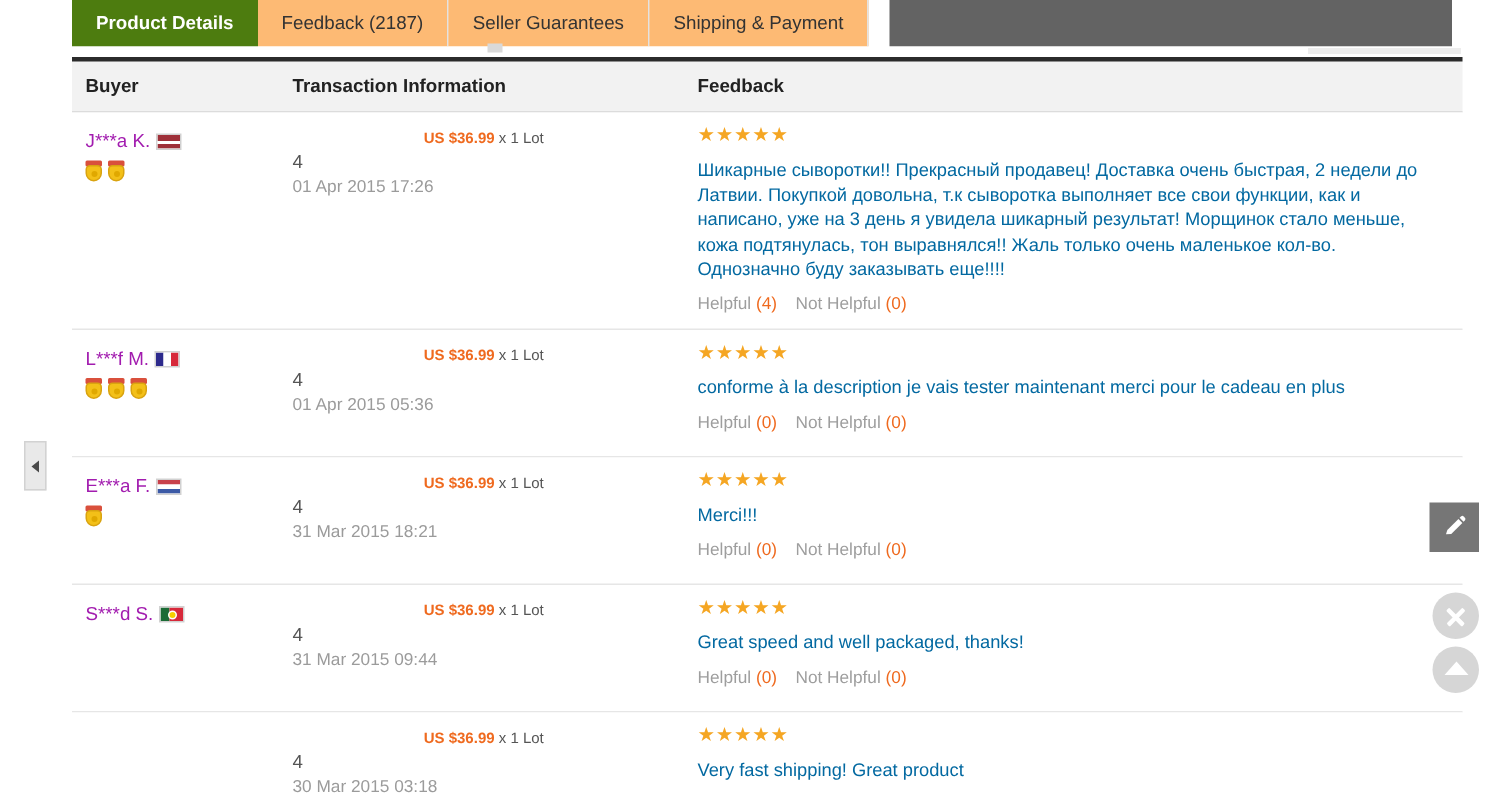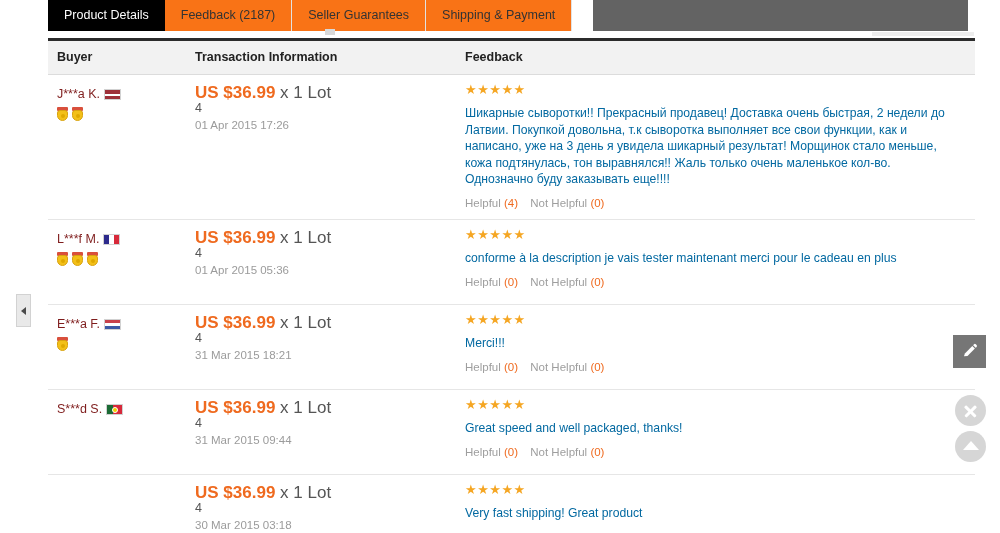--- a/index.html
+++ b/index.html
@@ -14,29 +14,29 @@
   
   .tabbar{
     position:absolute;left:0;top:0;width:1000px;height:31px;
     background:#ffffff;
   }
   .tabbar-inner{position:absolute;left:48px;top:0;height:31px;display:flex;}
   .tab{
     height:31px;line-height:31px;
     padding:0 16px;
     font-size:12.5px;color:#333;
-    background:#f97316;
+    background:#fdba74;
     border-right:1px solid #e2e2e2;
     text-align:center;
     box-sizing:border-box;
     white-space:nowrap;
     cursor:pointer;
   }
   .tab.active{
-    background:#000000;color:#ffffff;font-weight:normal;border-right:none;
+    background:#4d7c0f;color:#ffffff;font-weight:bold;border-right:none;
   }
   .tab-filler{
     position:absolute;left:593px;top:0;width:375px;height:31px;
     background:#636363;
   }
   .tabbar-shadowrow{
     position:absolute;left:48px;top:31px;width:927px;height:7px;
     background:#ffffff;
   }
   .tabbar-stub{
@@ -72,21 +72,21 @@
     border-bottom:1px solid #e6e6e6;
     box-sizing:border-box;
     background:#fff;
   }
   .row:last-child{border-bottom:none;}
 
   .cell-buyer{position:absolute;left:9px;top:12px;width:130px;}
   .cell-trans{position:absolute;left:147px;top:10px;width:255px;}
   .cell-feedback{position:absolute;left:417px;top:8px;width:500px;}
 
-  .buyer-line{font-size:12.5px;color:#7f1d1d;white-space:nowrap;line-height:15px;}
+  .buyer-line{font-size:12.5px;color:#a21caf;white-space:nowrap;line-height:15px;}
   .flag{
     display:inline-block;width:17px;height:11px;
     margin-left:4px;vertical-align:middle;
     position:relative;overflow:hidden;
     border:1px solid rgba(0,0,0,.18);
     box-sizing:border-box;
   }
   .flag i{display:block;position:absolute;left:0;right:0;}
   
   .flag.lv i:nth-child(1){top:0;height:40%;background:#9e3039;}
@@ -116,21 +116,21 @@
   .medal{
     display:inline-block;width:11px;height:14px;margin-right:4px;
     position:relative;vertical-align:top;
   }
   .medal .rib{position:absolute;left:0;top:0;width:11px;height:4px;background:#d9503c;border-radius:1px;}
   .medal .disc{position:absolute;left:0;top:3px;width:11px;height:11px;background:#f3c018;
      border-radius:3px 3px 50% 50%;border:1px solid #d9a310;box-sizing:border-box;}
   .medal .disc:after{content:"";position:absolute;left:2.5px;top:3px;width:4px;height:4px;
      background:#e0a800;border-radius:50%;}
 
-  .price{font-size:17px;line-height:16px;color:#555;}
+  .price{font-size:10px;line-height:16px;color:#555;text-align:center;}
   .price b{color:#ef6a1f;font-weight:bold;}
   .qty2{font-size:12.5px;line-height:15px;color:#555;}
   .date{font-size:11.5px;color:#9b9b9b;margin-top:2px;line-height:15px;}
 
   .stars{color:#f5a623;font-size:13px;letter-spacing:0.5px;line-height:14px;height:14px;}
   .fbtext{
     font-size:12.2px;color:#0369a1;line-height:16.5px;margin-top:8px;
     width:496px;word-wrap:break-word;
   }
   .helpful{font-size:11.5px;color:#9e9e9e;margin-top:9px;}

